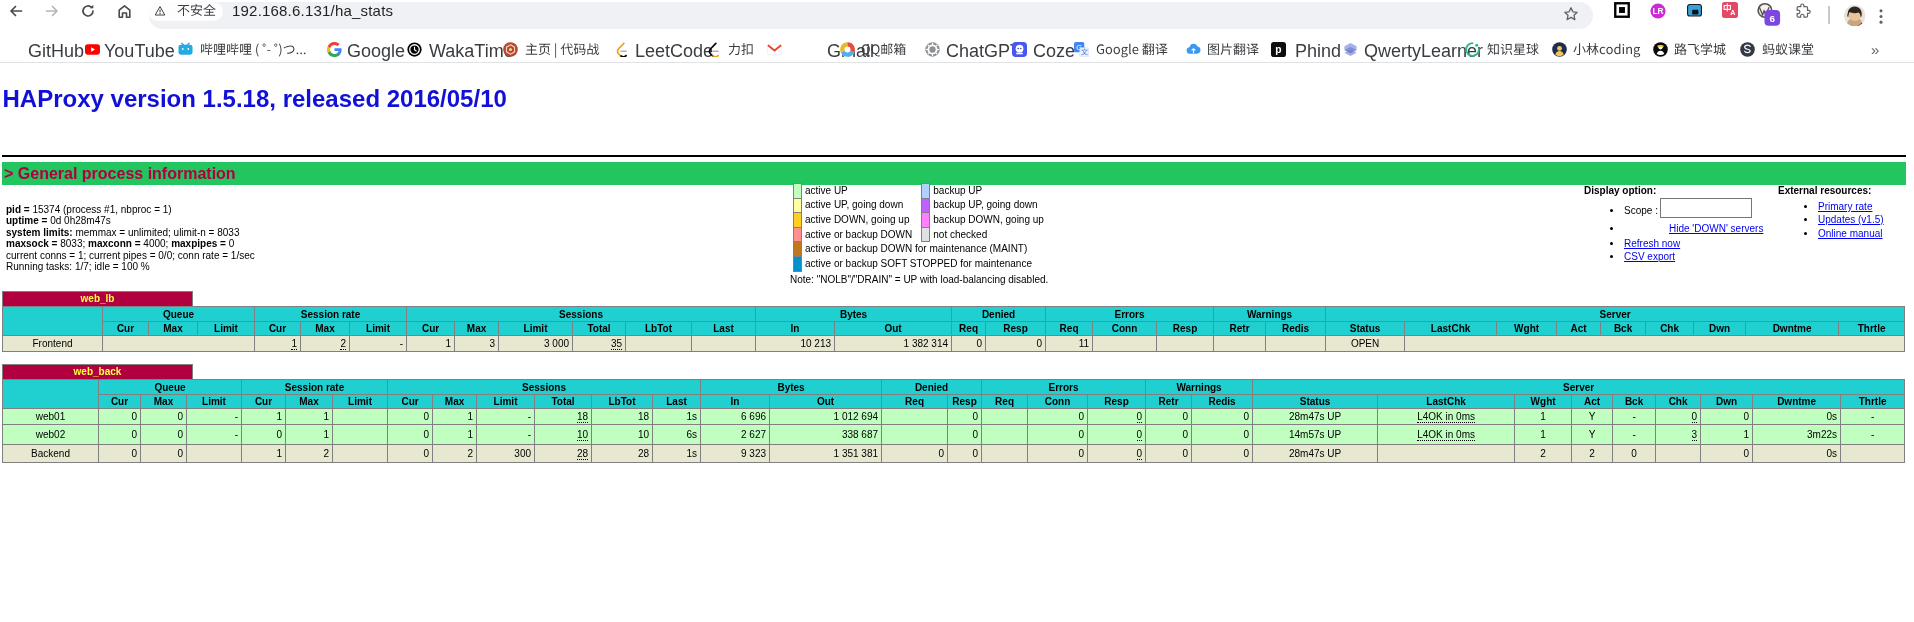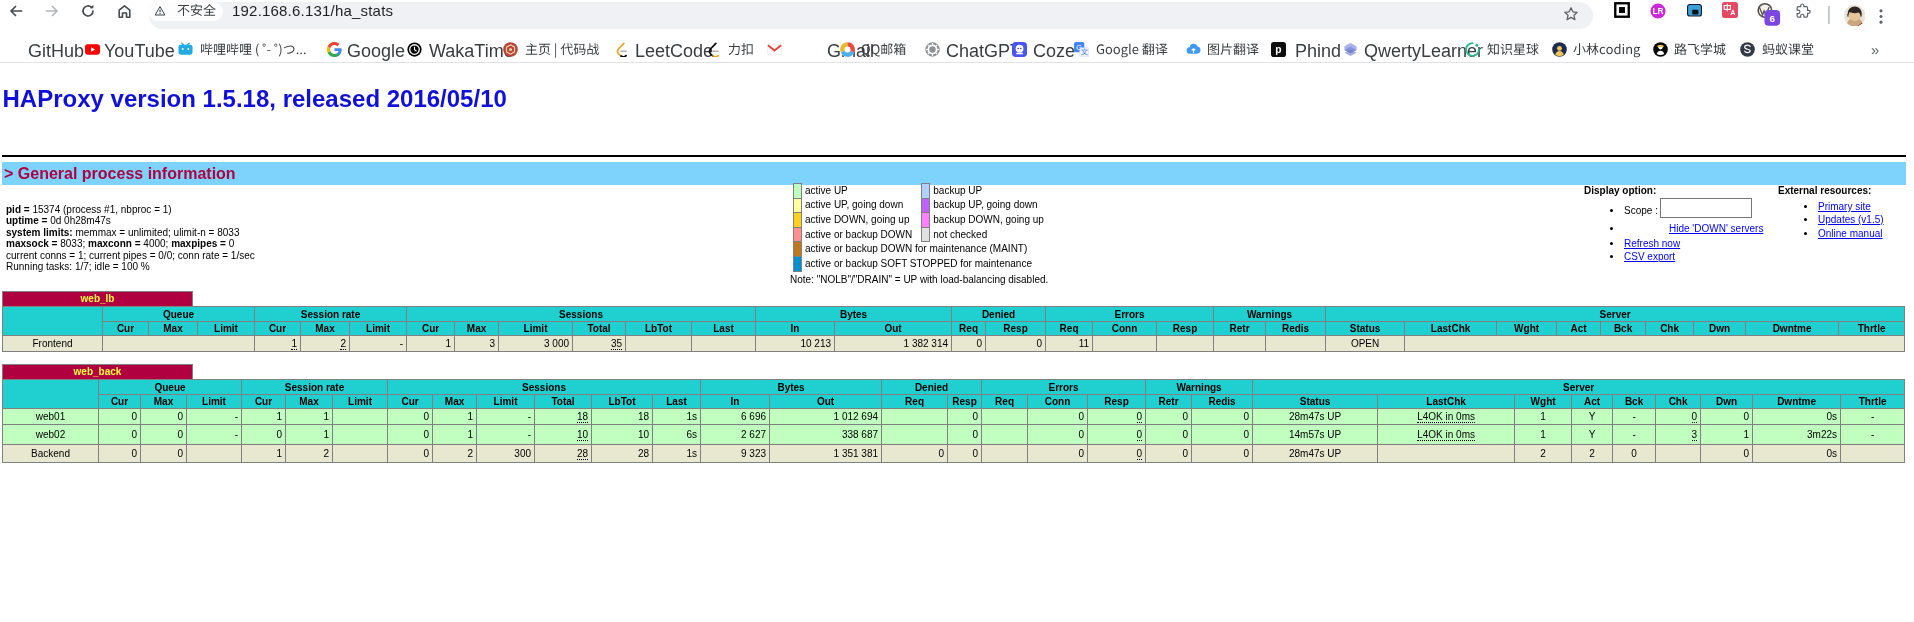--- a/index.html
+++ b/index.html
@@ -9,21 +9,21 @@
 #secchip{position:absolute;left:148px;top:2px;width:75px;height:19px;border-radius:10px;background:#fdfdfe;}
 .tbicon{position:absolute;top:4px;}
 #urltext{position:absolute;left:232px;top:2px;font-size:15px;color:#1f2023;letter-spacing:0.2px;}
 #chromeline{position:absolute;top:62px;left:0;width:1914px;height:1px;background:#e1e2e4;}
 .bm{position:absolute;top:41px;height:16px;font-size:18px;color:#3a3d40;white-space:nowrap;}
 .bmi{position:absolute;top:41.5px;width:15px;height:15px;}
 #page{position:absolute;top:63px;left:0;width:1914px;height:559px;background:#fff;}
 #h1t{position:absolute;left:2.5px;top:21.5px;font-size:24px;font-weight:bold;color:#1010d8;}
 #h2t{position:absolute;left:3.5px;top:61.5px;font-size:21px;font-weight:bold;font-style:italic;color:#62219f;}
 #hr1{position:absolute;left:2px;top:92px;width:1904px;height:2px;background:#000;}
-#h3t{position:absolute;left:2px;top:99px;width:1904px;height:23px;background:#7dd3fc;color:#b00040;font-size:16px;font-weight:bold;line-height:23px;}
+#h3t{position:absolute;left:2px;top:99px;width:1904px;height:23px;background:#22c55e;color:#b00040;font-size:16px;font-weight:bold;line-height:23px;}
 #pinfo{position:absolute;left:6px;top:141px;font-size:10px;color:#000;line-height:11.45px;}
 .lgd{position:absolute;border-collapse:collapse;font-size:10px;}
 .lgd td{border:1px solid #808080;padding:0;height:13.6px;}
 .lgd .sw{width:7px;}
 .lgd .lb{border:none;font-size:10px;padding-left:3px;padding-right:9px;white-space:nowrap;line-height:10px;}
 #note{position:absolute;left:790px;top:211px;font-size:10px;}
 .b10{font-size:10px;font-weight:bold;position:absolute;white-space:nowrap;}
 .li10{font-size:10px;position:absolute;white-space:nowrap;}
 .lnk{color:#0000ee;text-decoration:underline;}
 .blt{position:absolute;width:3px;height:3px;border-radius:50%;background:#000;}
@@ -320,21 +320,21 @@
   <div id="scopebox"></div>
   <div class="blt" style="left:1610px;top:164px;"></div>
   <div class="li10" style="left:1624px;top:160px;margin-left:45px;"><span class="lnk">Hide 'DOWN' servers</span></div>
   <div class="blt" style="left:1610px;top:179px;"></div>
   <div class="li10" style="left:1624px;top:175px;text-align:center;"><span class="lnk">Refresh now</span></div>
   <div class="blt" style="left:1610px;top:192px;"></div>
   <div class="li10" style="left:1624px;top:188px;"><span class="lnk">CSV export</span></div>
 
   <div class="b10" style="left:1778px;top:122px;">External resources:</div>
   <div class="blt" style="left:1804px;top:142px;"></div>
-  <div class="li10" style="left:1818px;top:138px;"><span class="lnk">Primary site</span></div>
+  <div class="li10" style="left:1818px;top:138px;"><span class="lnk">Primary rate</span></div>
   <div class="blt" style="left:1804px;top:155px;"></div>
   <div class="li10" style="left:1818px;top:151px;"><span class="lnk">Updates (v1.5)</span></div>
   <div class="blt" style="left:1804px;top:169px;"></div>
   <div class="li10" style="left:1818px;top:165px;"><span class="lnk">Online manual</span></div>
 
   <div class="pxname" style="left:2px;top:228px;width:189px;height:14px;line-height:14px;">web_lb</div>
   <table class="tbl" style="left:2px;top:243px;width:1903px;">
     <colgroup>
         <col style="width:100px">
         <col style="width:46px">

